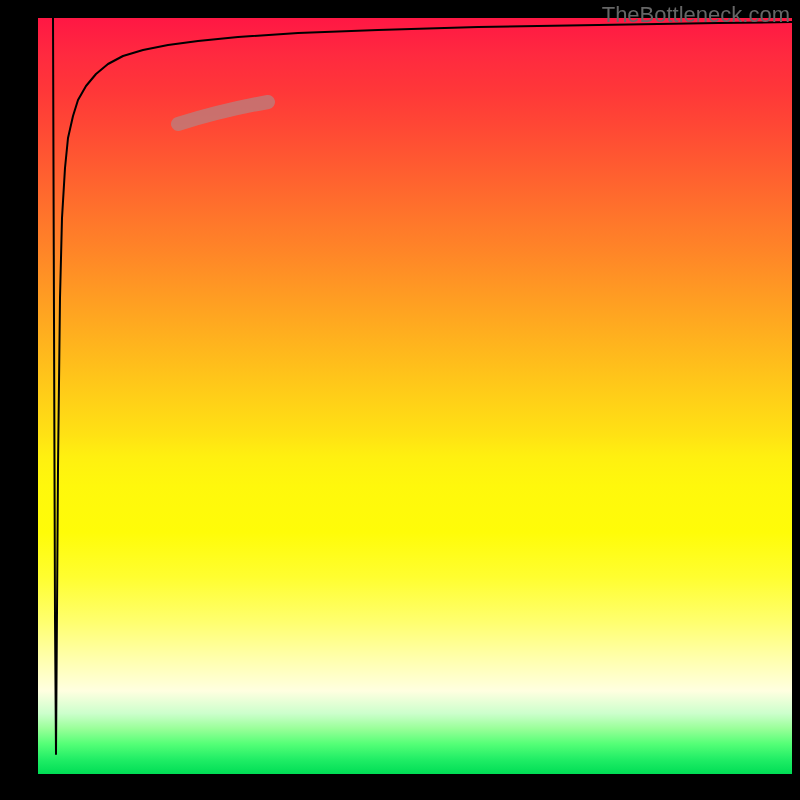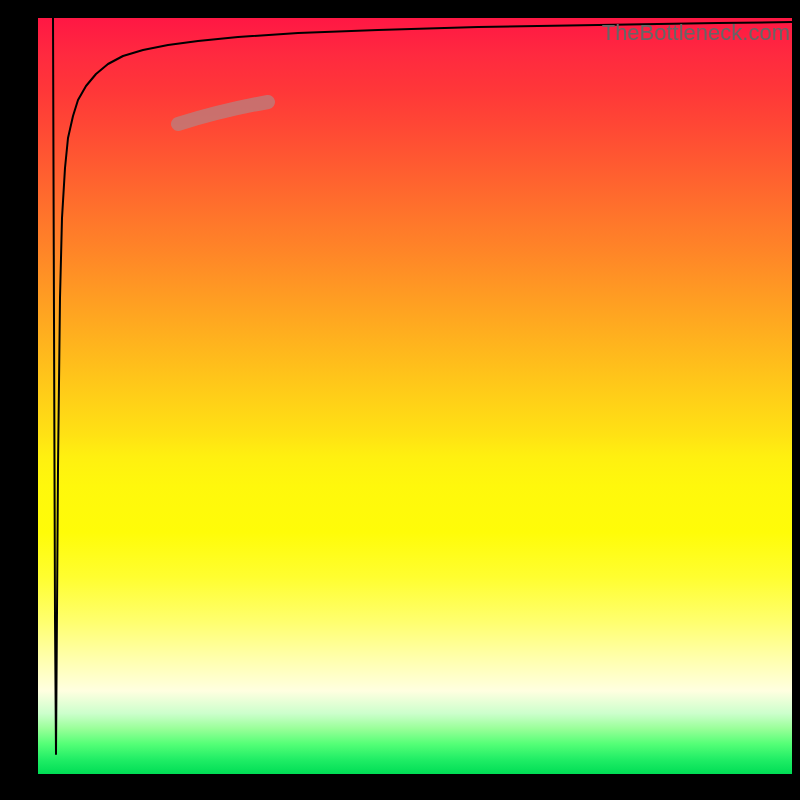--- a/index.html
+++ b/index.html
@@ -63,21 +63,20 @@
     height: 100%;
   }
   .watermark {
     position: absolute;
     top: 2px;
     right: 10px;
     color: #666;
     font-size: 22px;
     font-weight: normal;
     user-select: none;
-    margin-top: 18px;
   }
   .highlight-segment {
     stroke: #b88080;
     stroke-width: 14;
     stroke-linecap: round;
     fill: none;
     opacity: 0.75;
   }
 </style>
 </head>

